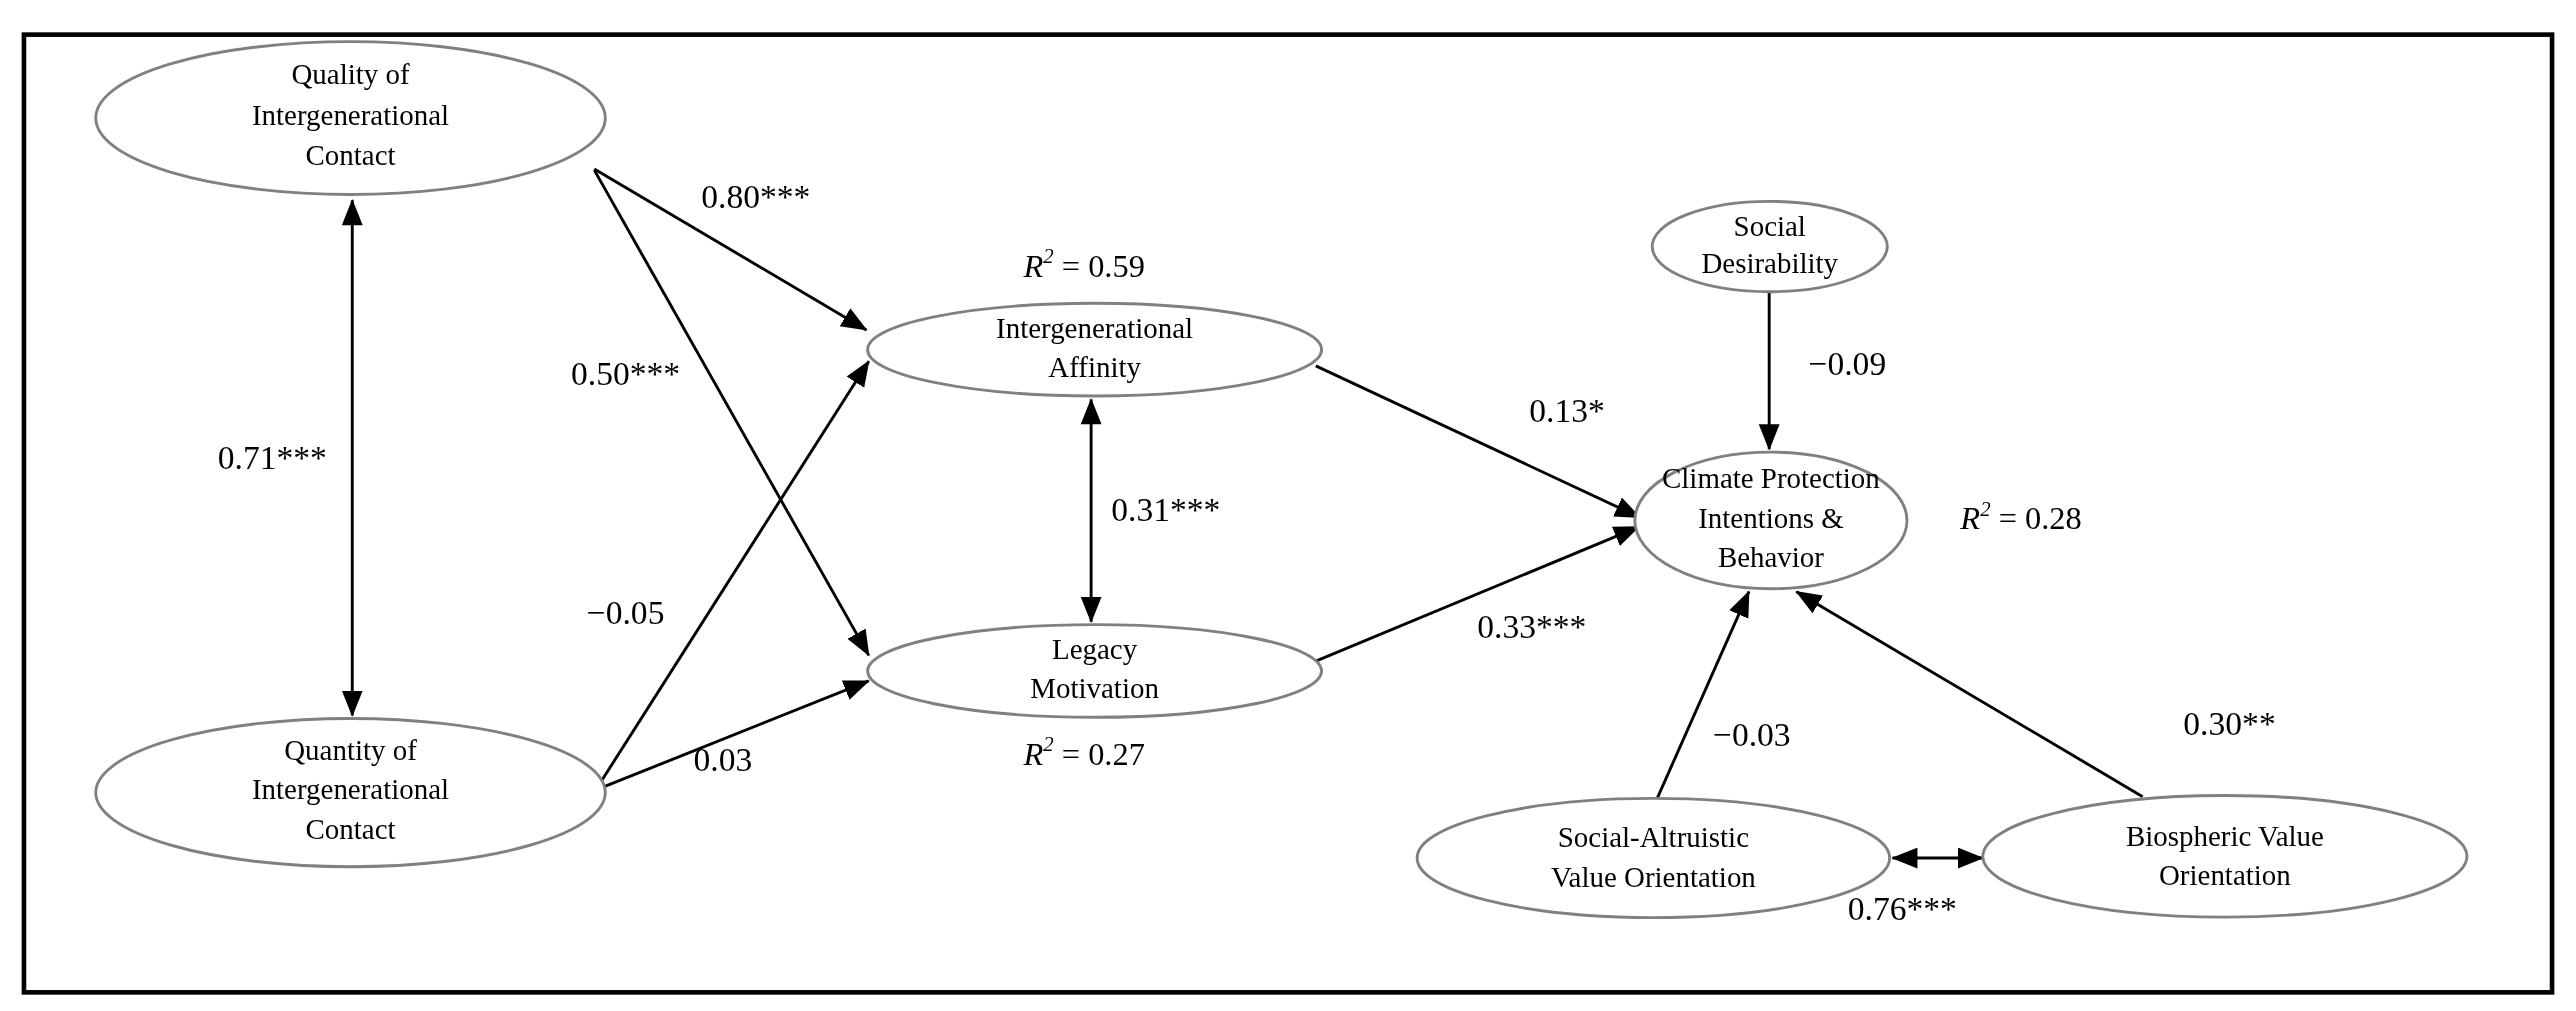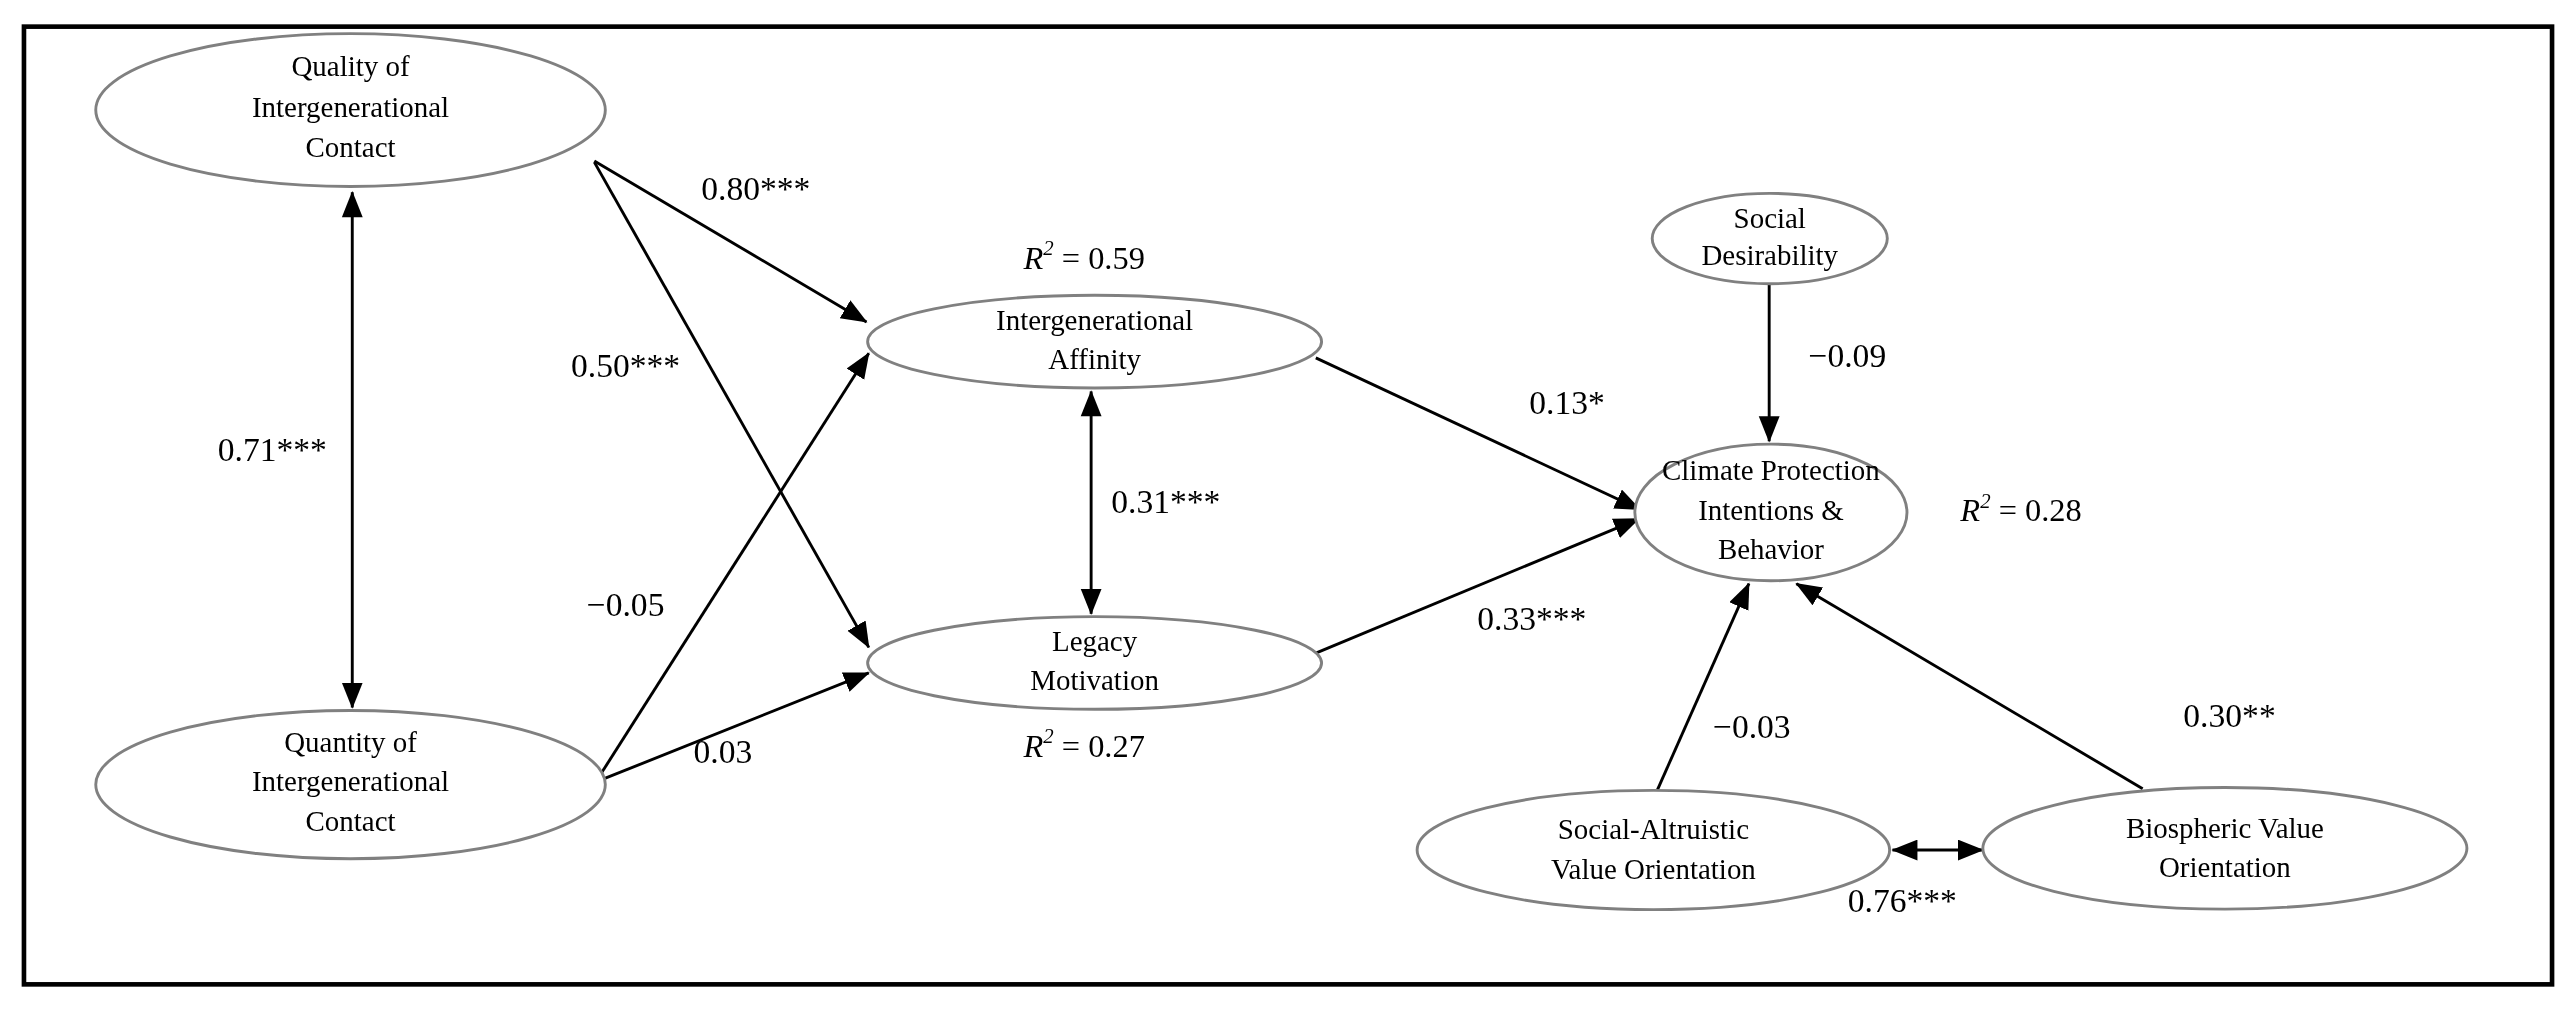--- a/index.html
+++ b/index.html
@@ -11,20 +11,21 @@
     width: 2576px;
     height: 1011px;
     font-family: "Liberation Serif", "DejaVu Serif", serif;
     overflow: hidden;
   }
   #diagram-root {
     position: relative;
     width: 2576px;
     height: 898px;
     background: #ffffff;
+    margin-top: 8px;
   }
   svg.canvas {
     position: absolute;
     top: 0;
     left: 0;
     width: 2576px;
     height: 1011px;
     display: block;
   }
   .node-ellipse {

